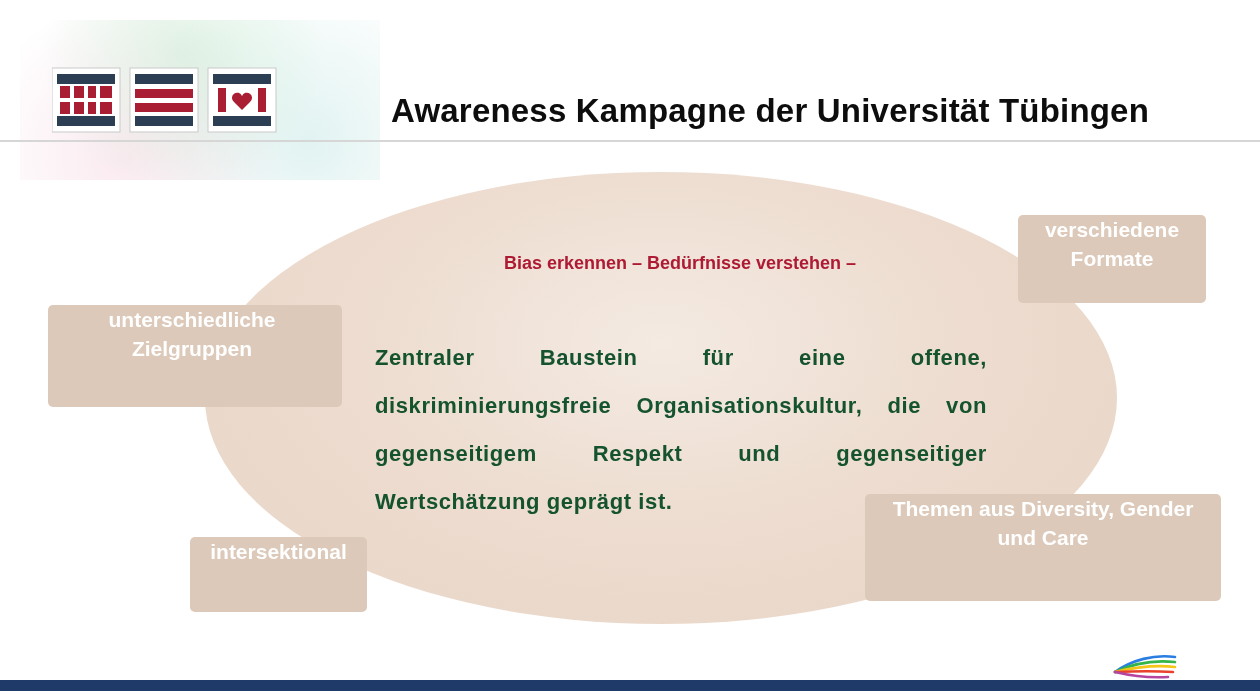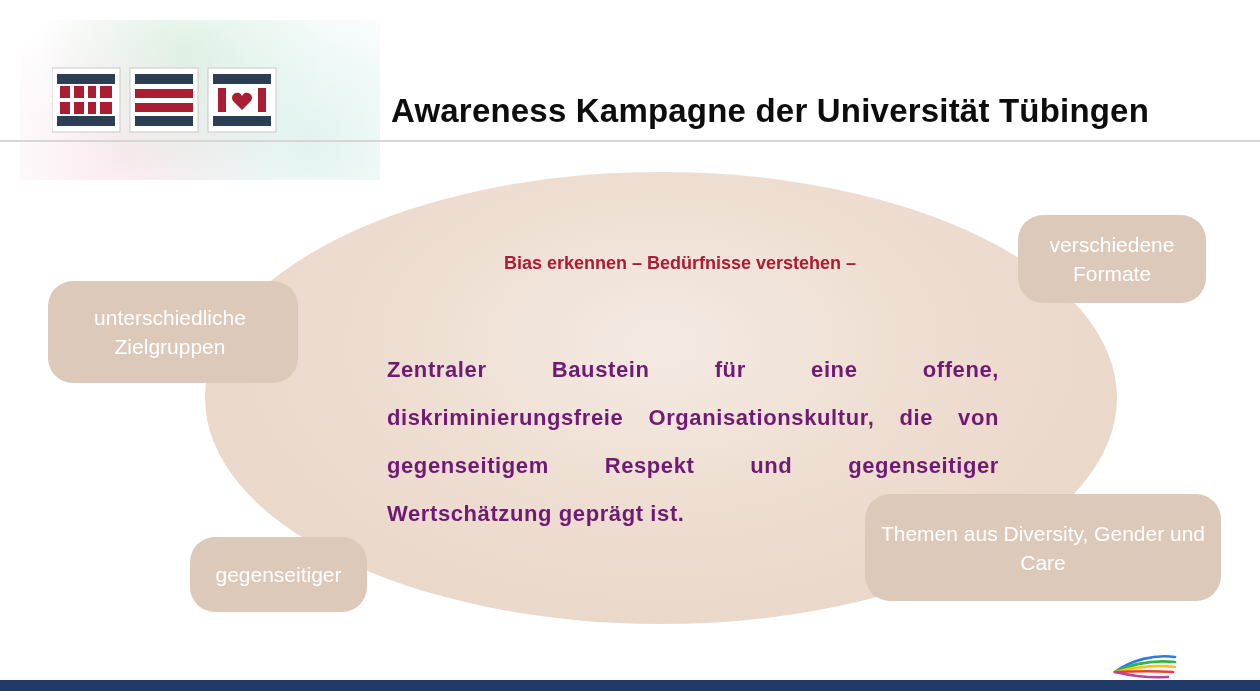--- a/index.html
+++ b/index.html
@@ -72,45 +72,44 @@
     text-align: center;
     color: #ae1a33;
     font-size: 18px;
     font-weight: 700;
     line-height: 47px;
   }
   .ellipse-body {
     position: absolute;
     left: 375px; top: 334px;
     width: 612px;
-    margin: 12px;
+    margin: 0;
     text-align: justify;
-    color: #701a75;
+    color: #14532d;
     font-size: 22px;
     font-weight: 700;
     letter-spacing: 0.6px;
     line-height: 48px;
   }
 
   .badge {
     position: absolute;
     background: #dcc9b9;
-    border-radius: 25px;
+    border-radius: 5px;
     color: #ffffff;
     font-size: 21px;
-    font-weight: 400;
+    font-weight: 700;
     display: flex;
-    align-items: center;
     justify-content: center;
     text-align: center;
     line-height: 29px;
     padding: 0 14px;
     box-sizing: border-box;
   }
-  .badge-target-groups  { left: 48px;  top: 281px; width: 250px; height: 102px; padding-left: 8px; }
+  .badge-target-groups  { left: 48px;  top: 305px; width: 294px; height: 102px; padding-left: 8px; }
   .badge-formats        { left: 1018px; top: 215px; width: 188px; height: 88px; }
   .badge-intersectional { left: 190px; top: 537px; width: 177px; height: 75px; }
   .badge-topics         { left: 865px; top: 494px; width: 356px; height: 107px; }
 
   .rainbow {
     position: absolute;
     left: 1112px; top: 650px;
     width: 66px; height: 32px;
   }
 
@@ -179,21 +178,21 @@
 
   <div class="badge badge-target-groups">
     <span>unterschiedliche Zielgruppen</span>
   </div>
 
   <div class="badge badge-formats">
     <span>verschiedene Formate</span>
   </div>
 
   <div class="badge badge-intersectional">
-    <span>gegenseitiger</span>
+    <span>intersektional</span>
   </div>
 
   <div class="badge badge-topics">
     <span>Themen aus Diversity, Gender und Care</span>
   </div>
 
   <svg class="rainbow" viewBox="0 0 66 32">
     <g fill="none" stroke-width="2.6" stroke-linecap="round">
       <path d="M3,22 C20,10 42,4 63,7" stroke="#2a7de1"></path>
       <path d="M3,22 C22,13 44,10 63,12" stroke="#35b44a"></path>

